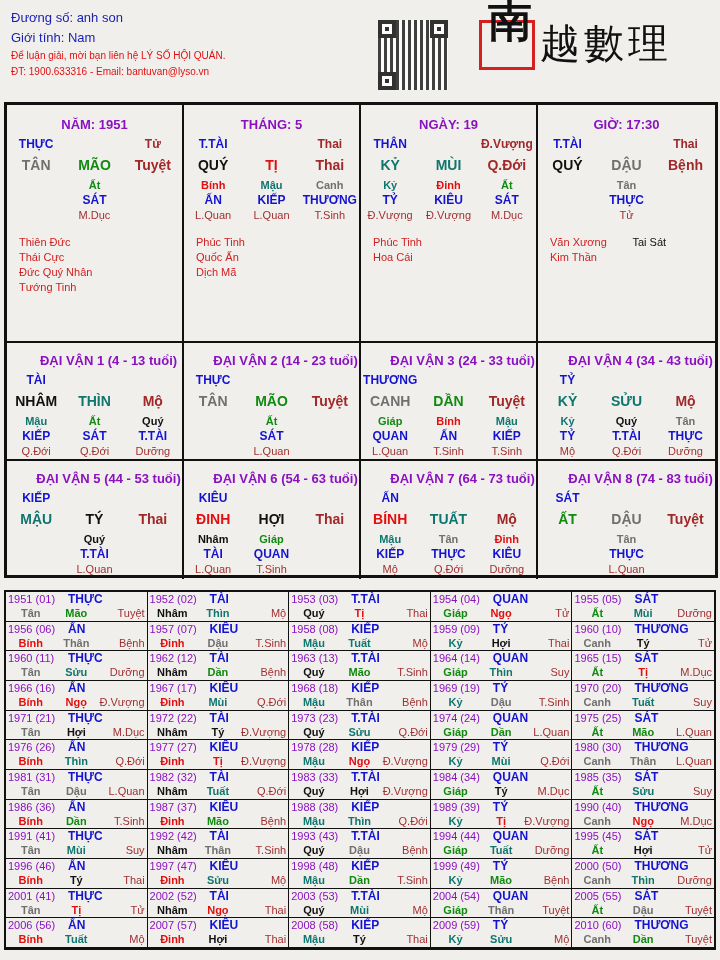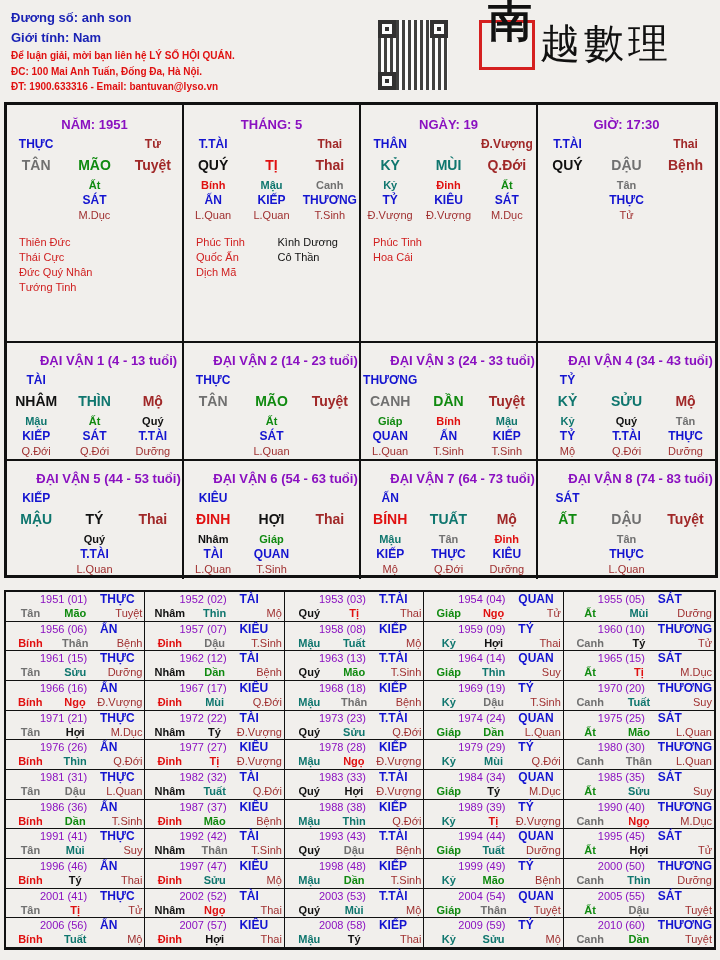--- a/index.html
+++ b/index.html
@@ -1,17 +1,17 @@
 <!DOCTYPE html>
 <html><head>
 <meta charset="utf-8">
 <style>
   html,body{margin:0;padding:0;}
   body{width:720px;height:960px;background:#f1efec;font-family:"Liberation Sans",sans-serif;position:relative;overflow:hidden;}
-  .hdr{position:absolute;left:11px;top:8px;font-weight:bold;}
+  .hdr{position:absolute;left:11px;top:8px;font-weight:normal;}
   .hdr .l1,.hdr .l2{color:#1a22b5;font-size:13px;line-height:20px;}
   .hdr .red{color:#e01010;font-size:10px;line-height:15.5px;}
   .qr{position:absolute;left:378px;top:20px;width:70px;height:70px;background:
     repeating-linear-gradient(90deg,#222 0 3px,#fff 3px 6px),#fff;opacity:.85;}
   .qr .m{position:absolute;width:18px;height:18px;border:4px solid #111;background:#fff;box-sizing:border-box;}
   .qr .m::after{content:"";position:absolute;left:3px;top:3px;width:4px;height:4px;background:#111;}
   .seal{position:absolute;left:479px;top:20px;width:56px;height:50px;border:3px solid #d52020;box-sizing:border-box;color:#d52020;font-size:16px;line-height:20px;text-align:center;font-family:"DejaVu Serif",serif;}
   .seal .big{position:absolute;left:6px;top:-12px;font-size:44px;color:#111;font-weight:bold;}
   .brand{position:absolute;left:540px;top:16px;font-size:40px;color:#111;font-family:"DejaVu Serif",serif;letter-spacing:4px;}
   .pillars{position:absolute;left:4px;top:102px;width:714px;height:476px;border:3px solid #111;box-sizing:border-box;display:grid;grid-template-columns:repeat(4,1fr);grid-template-rows:238px 118px 118px;}
@@ -24,35 +24,34 @@
   .r-top{font-size:12px;margin-top:5px;}
   .r-main{font-size:14px;margin-top:6px;}
   .r-sub{font-size:11px;margin-top:6px;line-height:13px;}
   .r-sub2{font-size:12px;line-height:16px;}
   .r-ts{font-size:11px;font-weight:normal;line-height:15px;}
   .stars{display:grid;grid-template-columns:1fr 1fr;font-size:11px;margin:12px 0 0 12px;line-height:15px;}
   .c-blue{color:#1414d0}.c-red{color:#e01010}.c-brown{color:#a02828}.c-green{color:#108a10}.c-gray{color:#707070}.c-orange{color:#0f766e}.c-black{color:#111}.c-star{color:#d02020}.c-ts{color:#a03030}
   .ygrid{position:absolute;left:4px;top:590px;width:712px;height:360px;border:2px solid #111;box-sizing:border-box;display:grid;grid-template-columns:repeat(5,1fr);grid-template-rows:repeat(12,1fr);}
   .yc{border-right:1px solid #111;border-bottom:1px solid #111;box-sizing:border-box;font-size:11px;line-height:14px;padding:0 2px;position:relative;}
   .yc:nth-child(5n){border-right:none;}
-  .yc .top{display:flex;margin-left:32px;}
+  .yc .top{display:flex;}
   .yc .yr{color:#8a10c0;width:60px;}
   .yc .god{color:#1414d0;font-weight:bold;font-size:12px;}
   .yc .bot{display:grid;grid-template-columns:1fr 1fr 1fr;text-align:center;}
   .yc .bot span:nth-child(1),.yc .bot span:nth-child(2){font-weight:bold;}
   .yc .bot span:nth-child(3){color:#a03030;text-align:right;}
 </style>
 </head>
 <body>
 
 <div class="hdr">
   <div class="l1">Đương số: anh son</div>
   <div class="l2">Giới tính:   Nam</div>
   <div class="red">Để luận giải, mời bạn liên hệ LÝ SỐ HỘI QUÁN.</div>
-  <div class="red">ĐC: 100 Mai Anh Tuấn, Đống Đa, Hà Nội.</div>
   <div class="red">ĐT: 1900.633316 - Email: bantuvan@lyso.vn</div>
 </div>
 
 <div class="qr">
   <div class="m" style="left:0;top:0"></div>
     <div class="m" style="right:0;top:0"></div>
     <div class="m" style="left:0;bottom:0"></div>
 </div>
 <div class="seal">
     <span class="big">南</span>
@@ -123,24 +122,20 @@
         <span class="c-ts">L.Quan</span>
         <span class="c-ts">L.Quan</span>
         <span class="c-ts">T.Sinh</span>
       </div>
       <div class="stars">
         <div class="c-star">
           <div>Phúc Tinh</div>
           <div>Quốc Ấn</div>
           <div>Dịch Mã</div>
         </div>
-        <div class="c-black">
-          <div>Kình Dương</div>
-          <div>Cô Thần</div>
-        </div>
       </div>
     </div>
     <div class="cell">
       <div class="title">NGÀY: 19</div>
       <div class="row3 r-top">
         <span class="c-blue">THÂN</span>
         <span></span>
         <span class="c-brown">Đ.Vượng</span>
       </div>
       <div class="row3 r-main">
@@ -191,20 +186,29 @@
       <div class="row3 r-sub2">
         <span class="c-blue"></span>
         <span class="c-blue">THỰC</span>
         <span class="c-blue"></span>
       </div>
       <div class="row3 r-ts">
         <span class="c-ts"></span>
         <span class="c-ts">Tử</span>
         <span class="c-ts"></span>
       </div>
+      <div class="stars">
+        <div class="c-star">
+          <div>Văn Xương</div>
+          <div>Kim Thần</div>
+        </div>
+        <div class="c-black">
+          <div>Tai Sát</div>
+        </div>
+      </div>
     </div>
     <div class="cell dv">
       <div class="title">ĐẠI VẬN 1 (4 - 13 tuổi)</div>
       <div class="row3 r-top">
         <span class="c-blue">TÀI</span>
         <span></span>
         <span></span>
       </div>
       <div class="row3 r-main">
         <span class="c-black">NHÂM</span>
@@ -530,21 +534,21 @@
         <span class="god">THƯƠNG</span>
       </div>
       <div class="bot">
         <span class="c-gray">Canh</span>
         <span class="c-black">Tý</span>
         <span>Tử</span>
       </div>
     </div>
     <div class="yc">
       <div class="top">
-        <span class="yr">1961 (15)</span>
+        <span class="yr">1960 (11)</span>
         <span class="god">THỰC</span>
       </div>
       <div class="bot">
         <span class="c-gray">Tân</span>
         <span class="c-orange">Sửu</span>
         <span>Dưỡng</span>
       </div>
     </div>
     <div class="yc">
       <div class="top">

